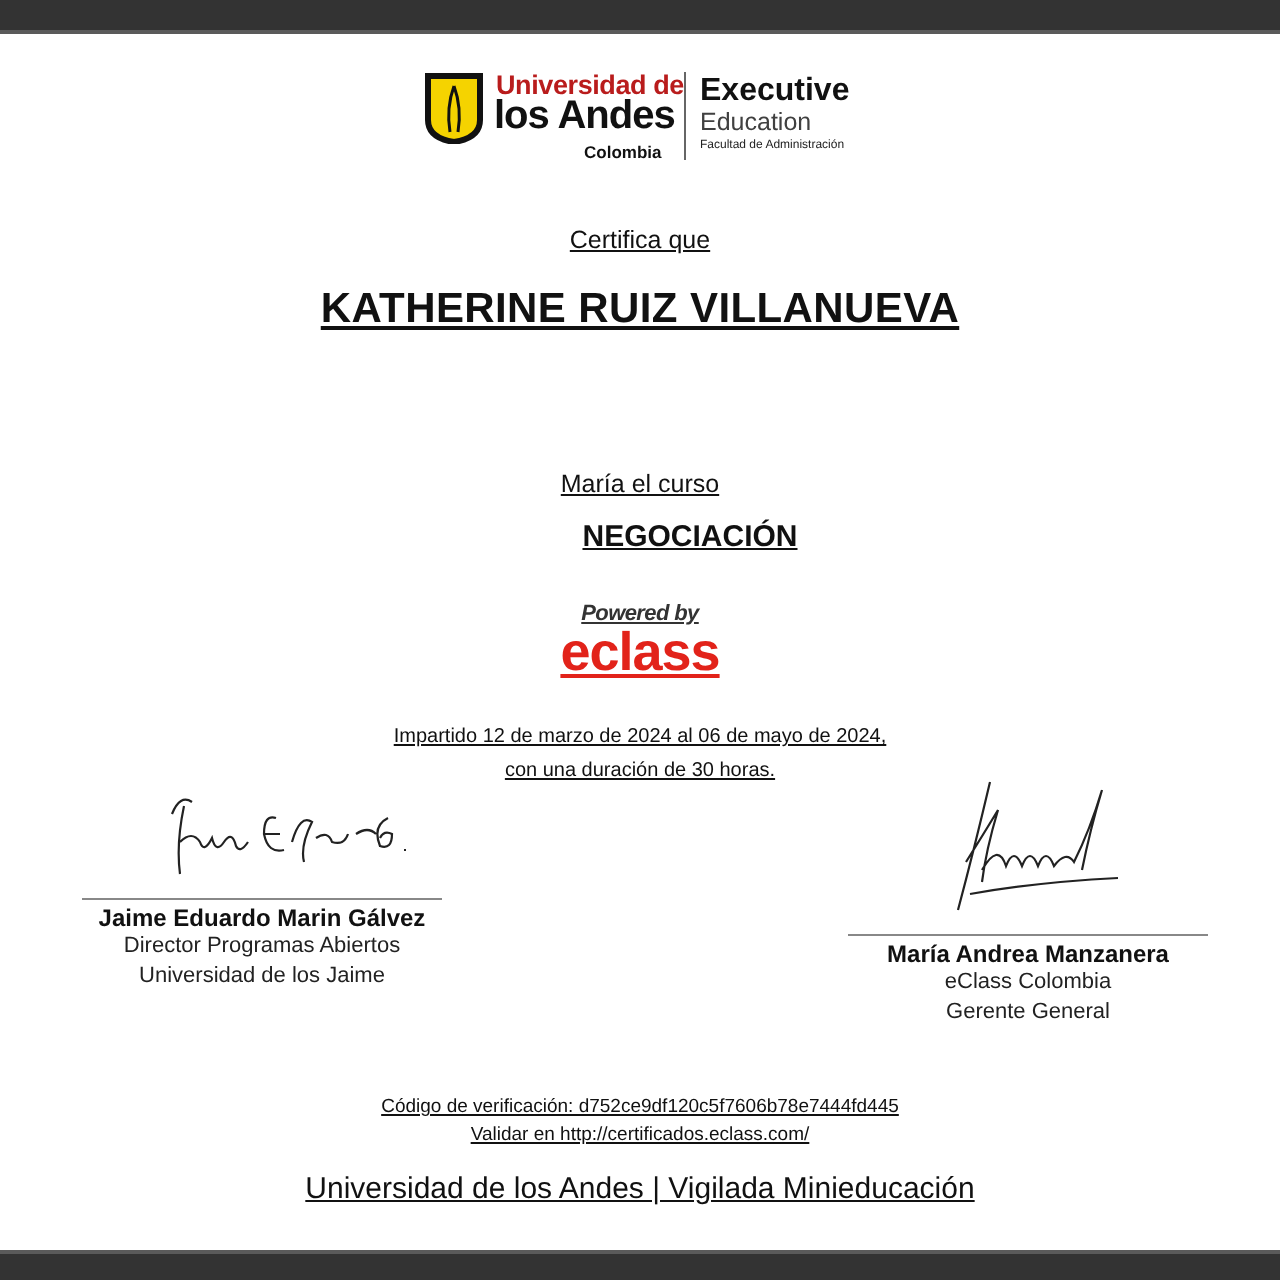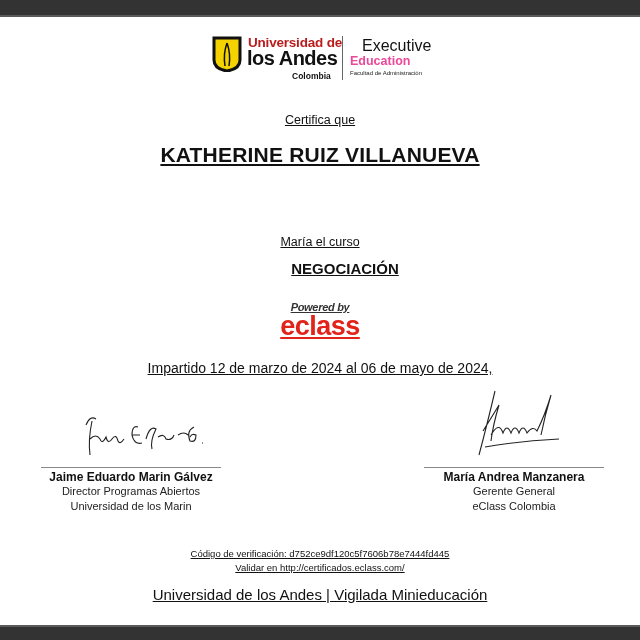--- a/index.html
+++ b/index.html
@@ -11,34 +11,34 @@
   .bar-top { position: absolute; left: 0; top: 0; width: 640px; height: 15px; background: #333333; border-bottom: 2px solid #5a5a5a; }
   .bar-bottom { position: absolute; left: 0; top: 625px; width: 640px; height: 15px; background: #333333; border-top: 2px solid #5a5a5a; }
   .center { position: absolute; left: 0; width: 640px; text-align: center; text-decoration: underline; }
 
   .logo { position: absolute; left: 212px; top: 34px; width: 220px; height: 48px; }
   .logo .shield { position: absolute; left: 0; top: 2px; width: 30px; height: 36px; }
   .logo .uni1 { position: absolute; left: 36px; top: 1px; font-size: 13.5px; font-weight: bold; color: #b91c1c; letter-spacing: -0.2px; }
   .logo .uni2 { position: absolute; left: 35px; top: 13px; font-size: 20px; font-weight: bold; color: #111; letter-spacing: -0.5px; }
   .logo .uni3 { position: absolute; left: 80px; top: 37px; font-size: 8.5px; font-weight: bold; color: #111; }
   .logo .sep { position: absolute; left: 130px; top: 2px; width: 1px; height: 44px; background: #666; }
-  .logo .ex1 { position: absolute; left: 138px; top: 3px; font-size: 16px; font-weight: normal; color: #111; margin-left: 12px; }
-  .logo .ex2 { position: absolute; left: 138px; top: 20px; font-size: 12.5px; font-weight: bold; color: #ec4899; }
+  .logo .ex1 { position: absolute; left: 138px; top: 3px; font-size: 16px; font-weight: bold; color: #111; }
+  .logo .ex2 { position: absolute; left: 138px; top: 20px; font-size: 12.5px; font-weight: normal; color: #404040; }
   .logo .ex3 { position: absolute; left: 138px; top: 36px; font-size: 6px; color: #222; }
 
   .certifica { top: 113px; font-size: 12.5px; }
   .name { top: 143px; font-size: 21px; font-weight: bold; letter-spacing: 0.2px; }
   .aprobo { top: 235px; font-size: 12.5px; }
   .course { top: 260px; font-size: 15px; font-weight: bold; padding-left: 25px; }
   .powered { top: 301px; font-size: 11px; font-weight: bold; font-style: italic; color: #333; letter-spacing: -0.3px; }
   .eclass { top: 311px; font-size: 27px; font-weight: bold; color: #e2231a; letter-spacing: -0.5px; }
-  .impartido { top: 360px; font-size: 14px; line-height: 17px; }
+  .impartido { top: 360px; font-size: 10px; line-height: 17px; }
 
   .sig { position: absolute; width: 200px; text-align: center; }
-  .sig.left { left: 31px; top: 405px; }
+  .sig.left { left: 31px; top: 387px; }
   .sig.right { left: 414px; top: 385px; }
   .sig svg { display: block; margin: 0 auto; }
   .sig .line { height: 1px; background: #888; margin: 0 10px; }
   .sig .sname { font-size: 12px; font-weight: bold; margin-top: 2px; }
   .sig .role { font-size: 11px; line-height: 15px; color: #222; }
 
   .verif { top: 547px; font-size: 9.5px; line-height: 14px; color: #111; }
   .footer { top: 586px; font-size: 15px; color: #111; }
 </style>
 </head>
@@ -62,40 +62,41 @@
 
 <div class="center certifica">Certifica que</div>
 <div class="center name">KATHERINE RUIZ VILLANUEVA</div>
 <div class="center aprobo">María el curso</div>
 <div class="center course">NEGOCIACIÓN</div>
 <div class="center powered">Powered by</div>
 <div class="center eclass">eclass</div>
 
 <div class="center impartido">
   <div>Impartido 12 de marzo de 2024 al 06 de mayo de 2024,</div>
+  <div>con una duración de 30 horas.</div>
 </div>
 
 <div class="sig left">
   <svg width="170" height="62" viewBox="0 0 170 62">
     <path d="M40 20 Q44 10 50 14 M46 16 Q42 35 44 50 M44 34 Q50 28 54 34 Q56 40 60 32 Q62 40 66 34 Q70 28 72 36 Q74 40 78 34 M92 22 Q86 20 86 30 Q88 40 96 38 M86 30 L94 30 M100 34 Q104 20 110 24 Q104 36 106 44 M112 32 Q118 28 120 34 Q126 36 128 30 M132 30 Q138 26 142 30 M148 22 Q140 26 144 36 Q150 38 150 30 Q146 28 144 32 M156 38 L157 38" fill="none" stroke="#222" stroke-width="1.1"></path>
   </svg>
   <div class="line"></div>
   <div class="sname">Jaime Eduardo Marin Gálvez</div>
   <div class="role">Director Programas Abiertos</div>
-  <div class="role">Universidad de los Marin</div>
+  <div class="role">Universidad de los Jaime</div>
 </div>
 
 <div class="sig right">
   <svg width="170" height="82" viewBox="0 0 170 82">
     <path d="M66 6 Q58 40 50 70 M54 46 Q64 30 70 20 Q64 40 62 56 M62 50 Q70 36 74 48 Q78 38 82 48 Q86 38 90 48 Q94 38 98 48 Q104 40 108 46 Q116 30 122 10 Q116 30 112 50 M56 62 Q90 56 130 54" fill="none" stroke="#222" stroke-width="1.1"></path>
   </svg>
   <div class="line"></div>
   <div class="sname">María Andrea Manzanera</div>
+  <div class="role">eClass Colombia</div>
   <div class="role">Gerente General</div>
-  <div class="role">eClass Colombia</div>
 </div>
 
 <div class="center verif">
   <div>Código de verificación: d752ce9df120c5f7606b78e7444fd445</div>
   <div>Validar en http://certificados.eclass.com/</div>
 </div>
 
 <div class="center footer">Universidad de los Andes | Vigilada Minieducación</div>
 
 <div class="bar-bottom"></div>

